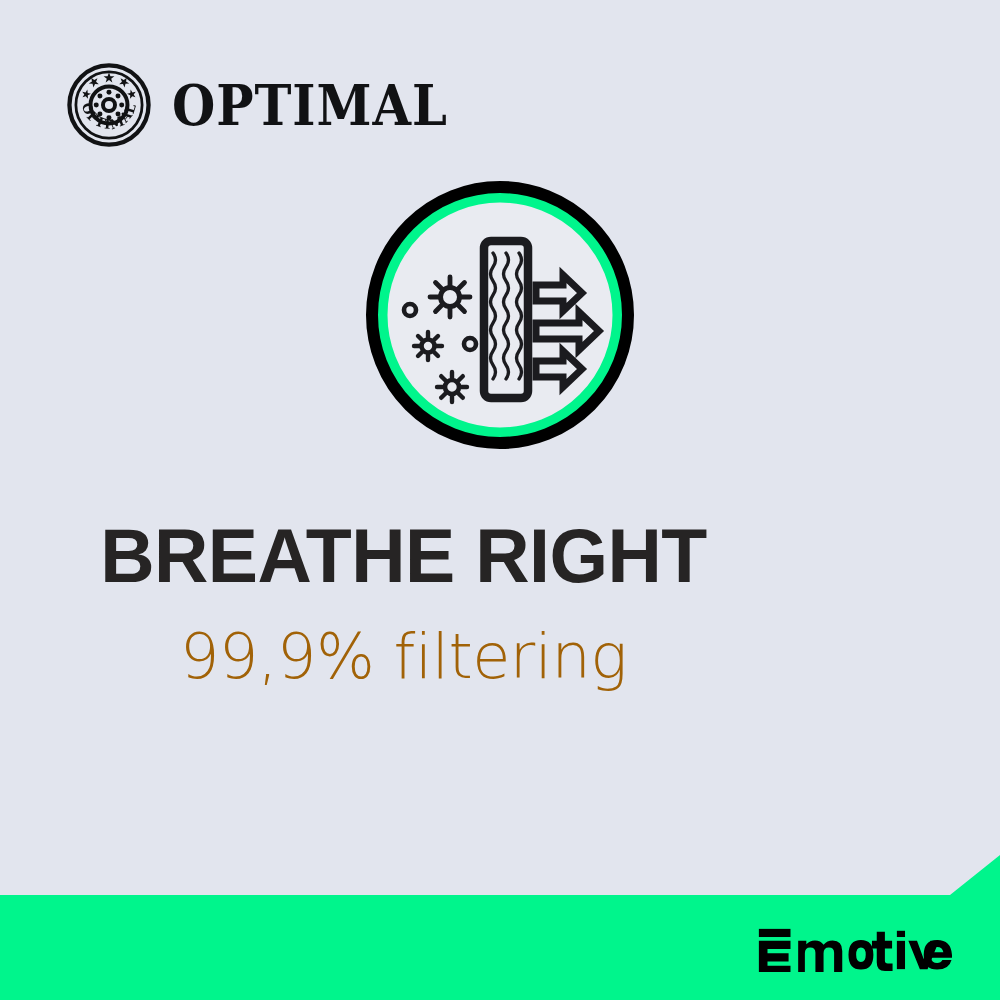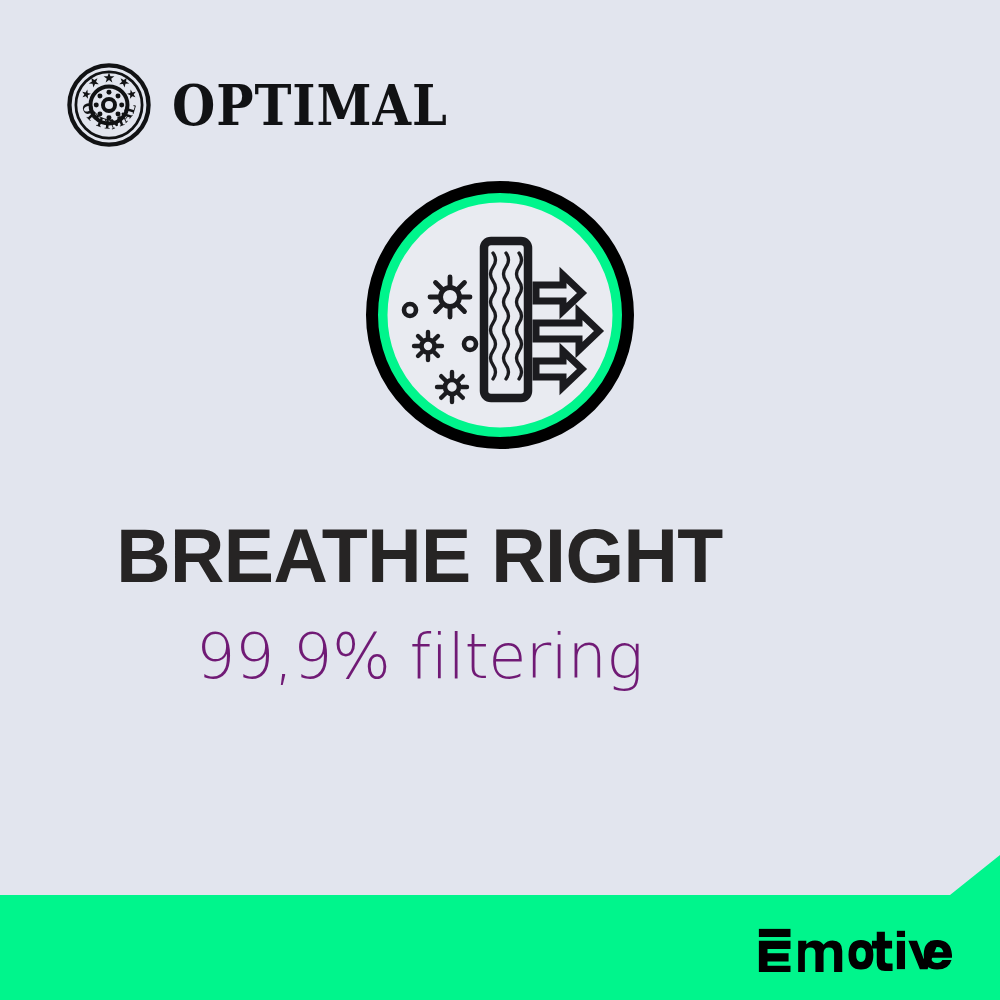--- a/index.html
+++ b/index.html
@@ -59,21 +59,21 @@
   }
   #feature-icon svg {
     display: block;
     width: 268px;
     height: 268px;
   }
 
   
   #copy-block {
     position: absolute;
-    left: 16px;
+    left: 0;
     top: 518px;
     width: 807px;
     text-align: center;
   }
   #headline {
     font-family: "Liberation Sans", sans-serif;
     font-weight: 700;
     font-size: 76px;
     line-height: 1;
     letter-spacing: -0.5px;
@@ -82,21 +82,21 @@
     white-space: nowrap;
     transform: scaleX(0.99);
   }
   #subhead {
     margin: 22px 0 0 0;
     font-family: "DejaVu Sans", sans-serif;
     font-weight: 300;
     font-size: 62px;
     line-height: 1.33;
     letter-spacing: -0.5px;
-    color: #701a75;
+    color: #a16207;
   }
   #subhead .sub-line {
     display: block;
   }
 
   
   #footer-band {
     position: absolute;
     left: 0;
     bottom: 0;

